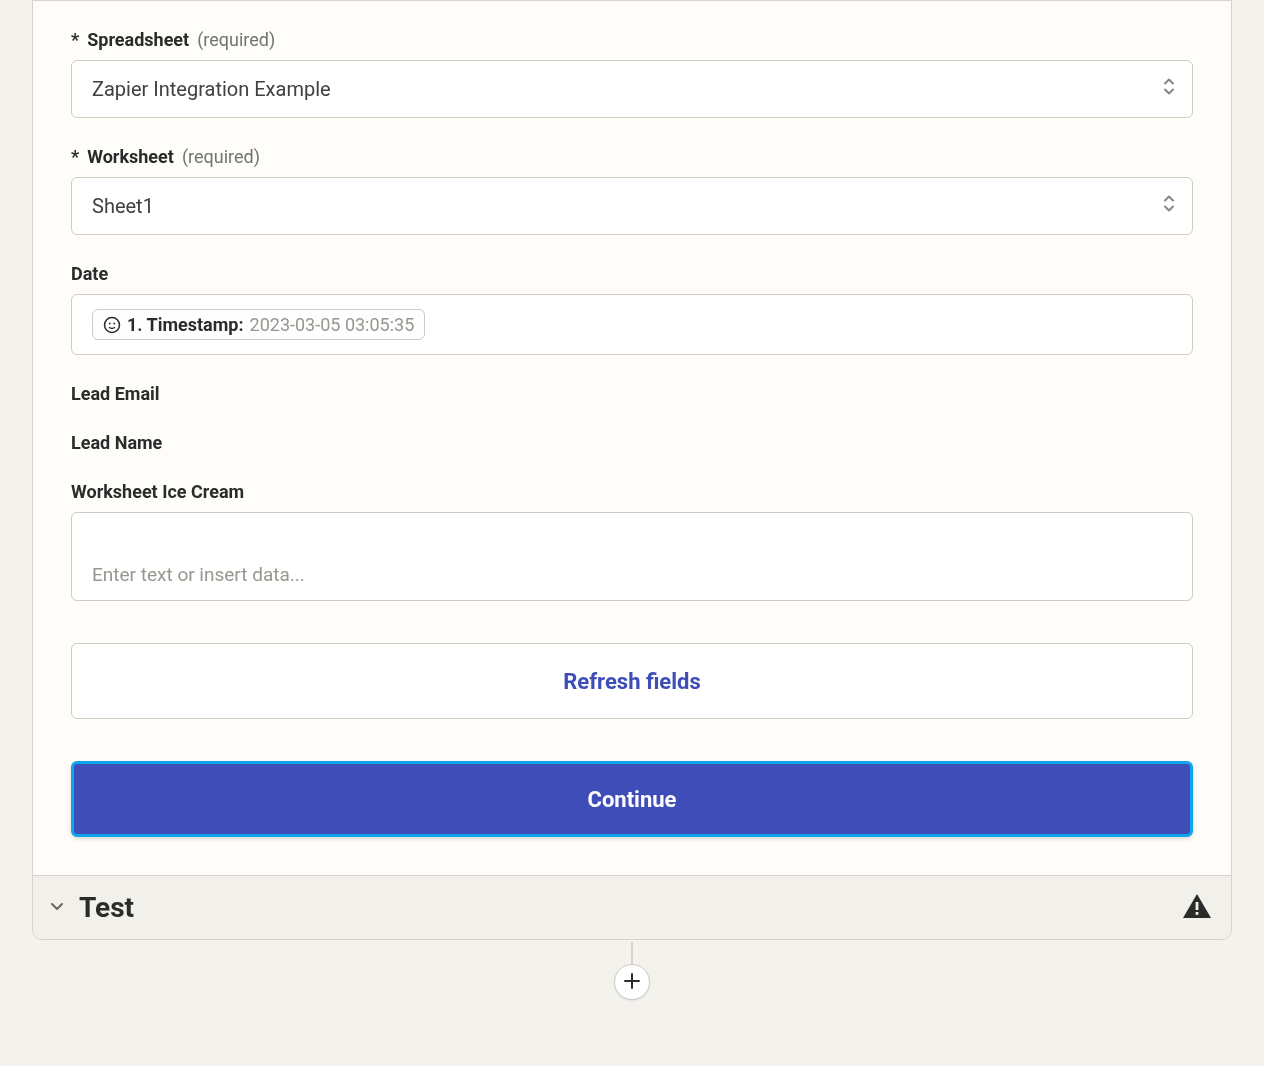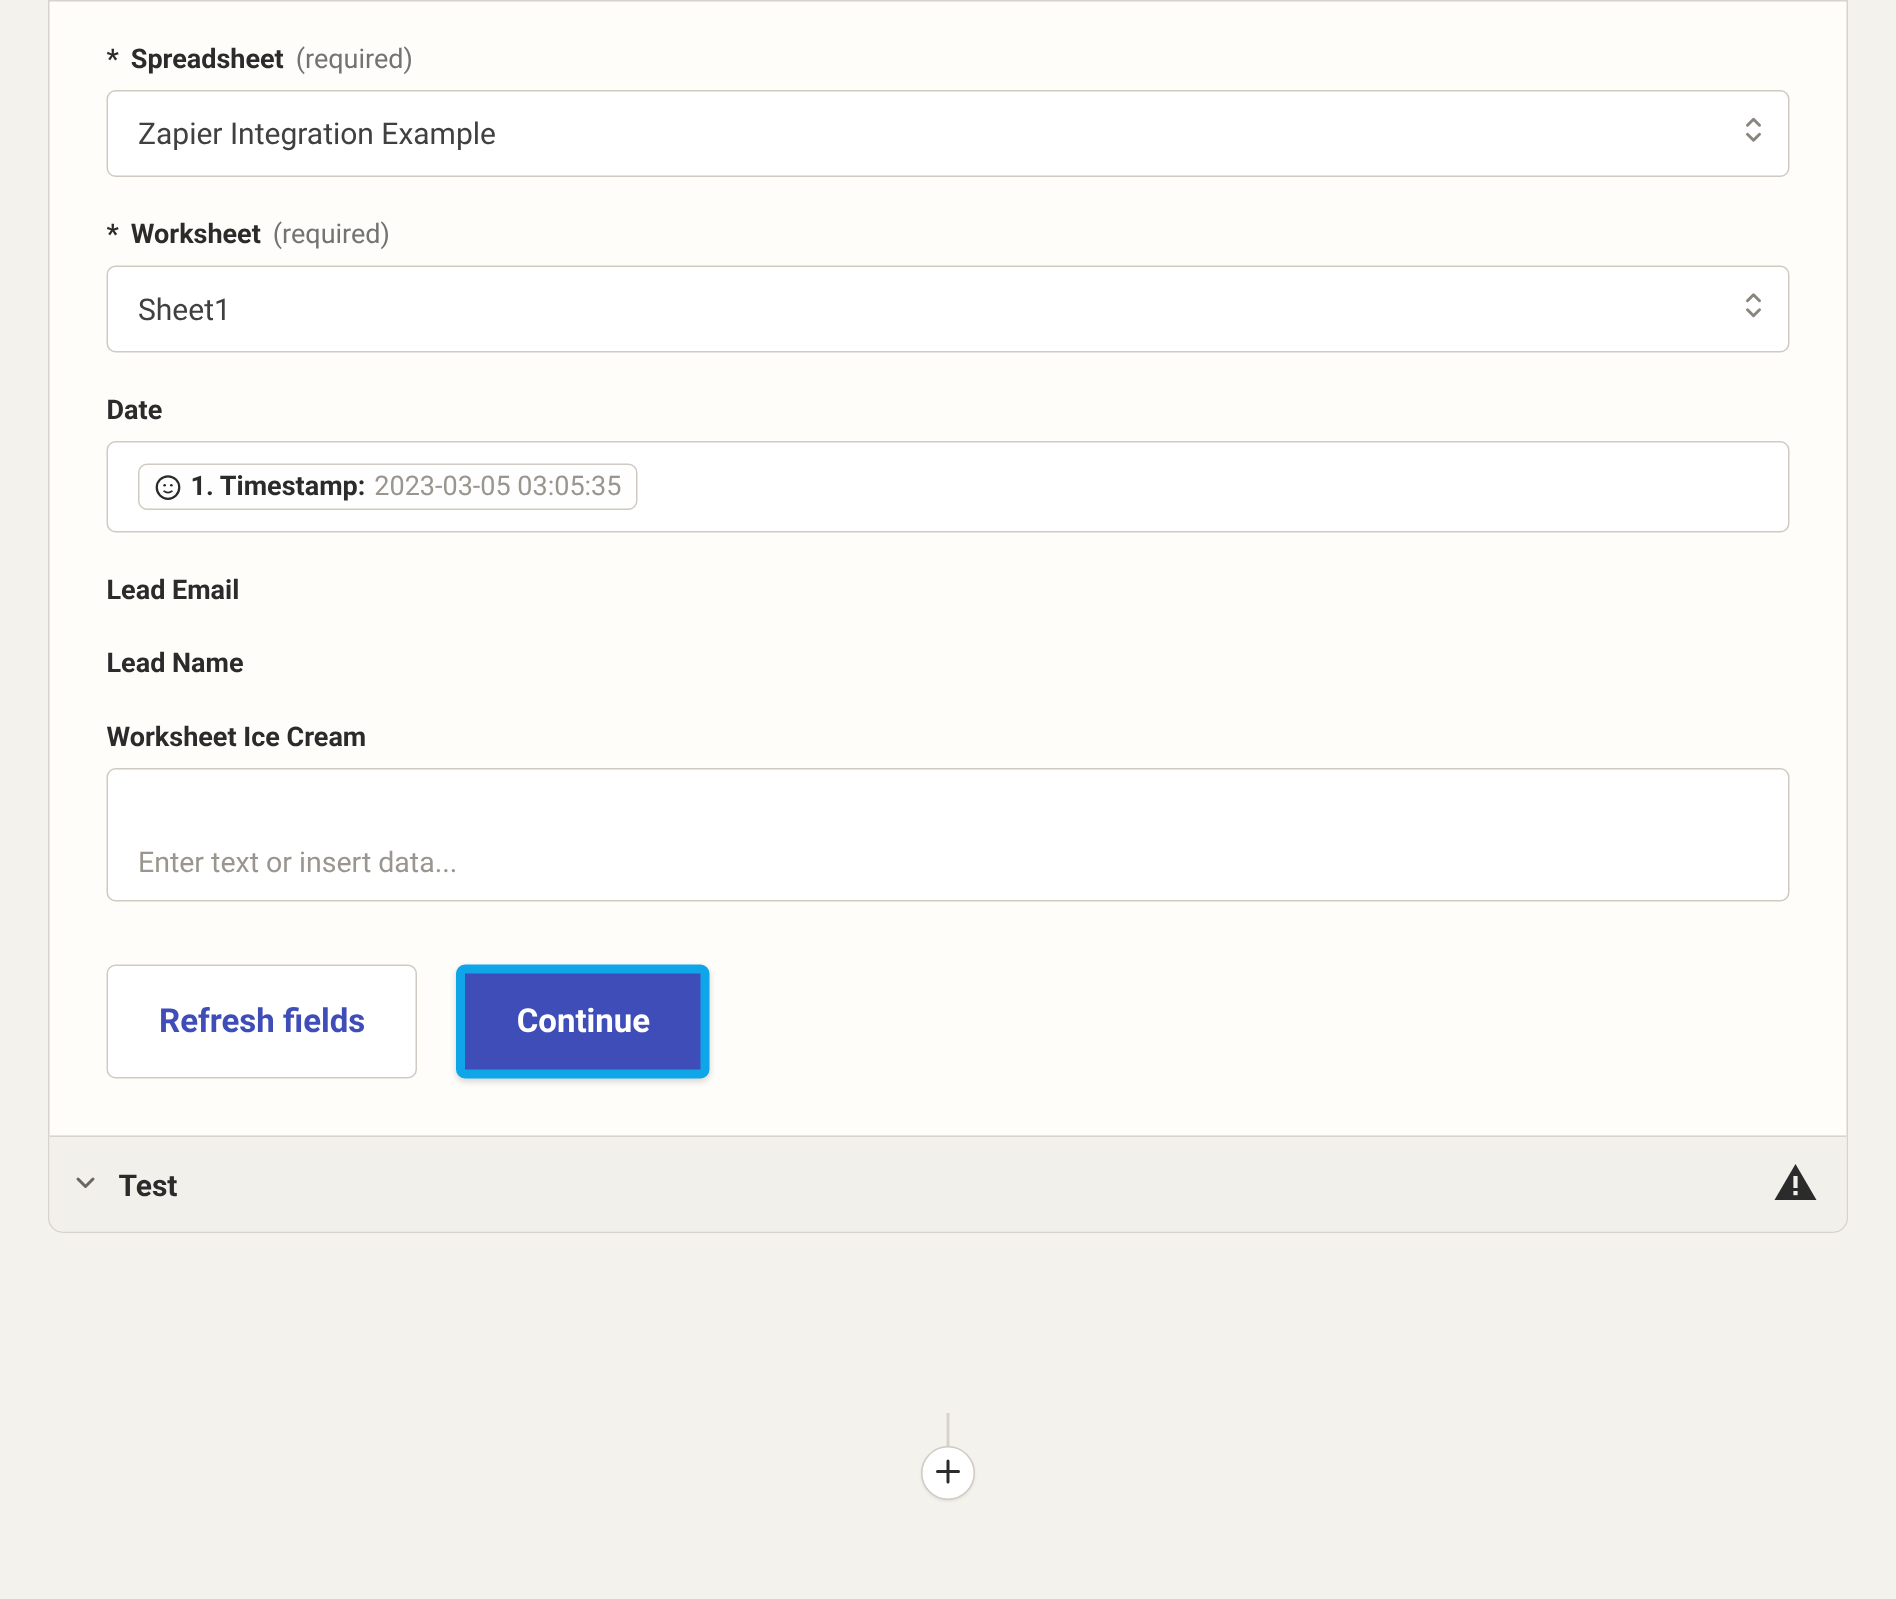--- a/index.html
+++ b/index.html
@@ -95,62 +95,63 @@
     }
     .pill-label {
       font-weight: 700;
       color: #2b2b2b;
     }
     .pill-value {
       color: #9a958e;
     }
     .button-row {
       display: flex;
-      gap: 26px;
+      gap: 42px;
       margin-top: 42px;
+      flex-direction: column;
     }
     .btn {
       height: 76px;
       padding: 0 34px;
       border-radius: 6px;
       font-size: 22px;
       font-weight: 700;
       cursor: pointer;
       display: inline-flex;
       align-items: center;
       justify-content: center;
     }
     .btn-secondary {
       background: #fff;
       border: 1px solid #cfcac2;
       color: #3f4db8;
     }
     .btn-primary {
       background: #3f4db8;
-      border: 6px solid #0ea5e9;
+      border: 3px solid #0ea5e9;
       color: #fff;
       box-shadow: 0 2px 4px rgba(0,0,0,0.15);
     }
     .test-section {
       border-top: 1px solid #d7d3cc;
       background: #f2f0ea;
       height: 64px;
       display: flex;
       align-items: center;
       padding: 0 18px 0 14px;
       justify-content: space-between;
       cursor: pointer;
     }
     .test-left {
       display: flex;
       align-items: center;
       gap: 12px;
     }
     .test-title {
-      font-size: 20px;
+      font-size: 28px;
       font-weight: 700;
       color: #2b2b2b;
     }
     .chevron-down {
       color: #6b665f;
     }
     .warning-tri {
       color: #2b2b2b;
     }
     .connector-line {

